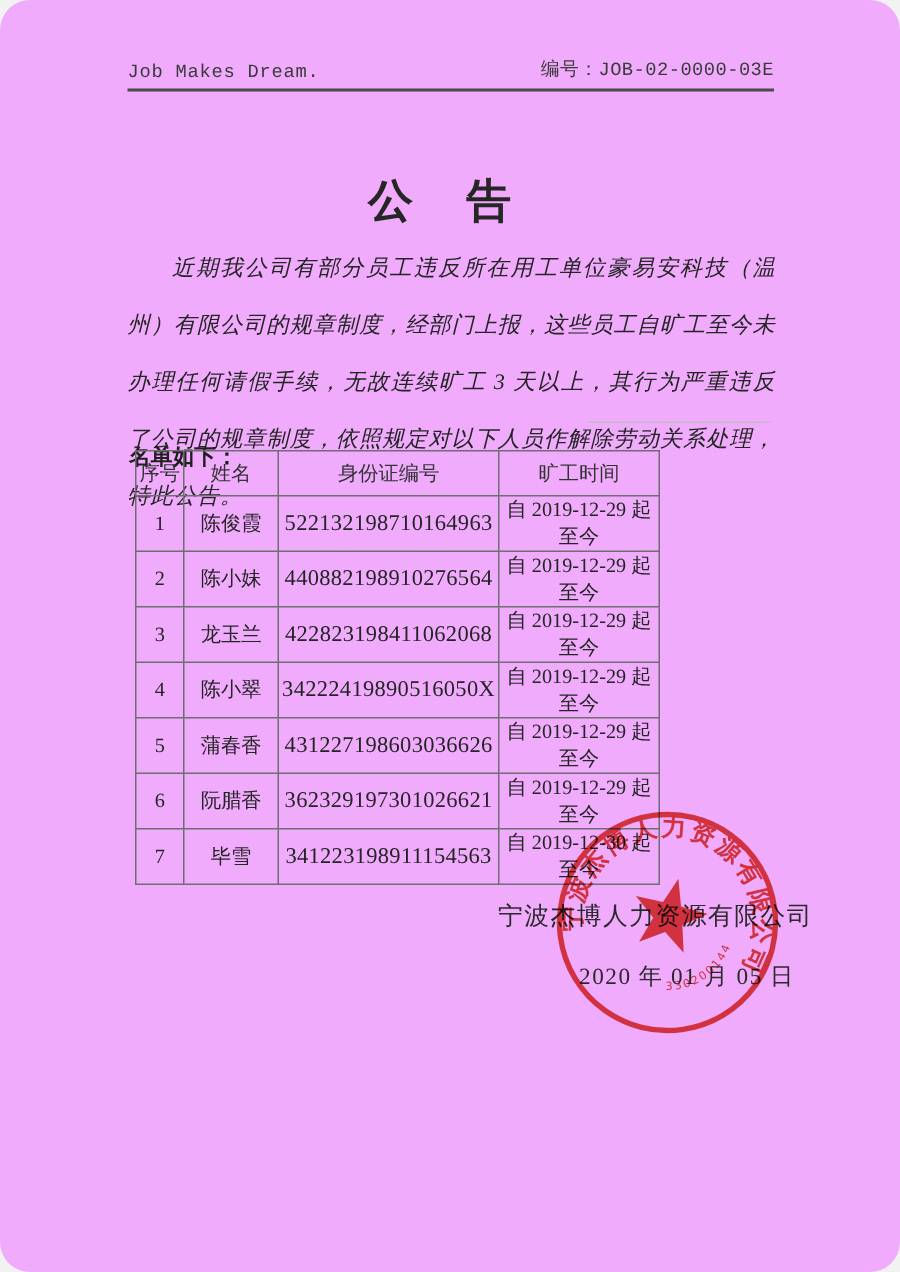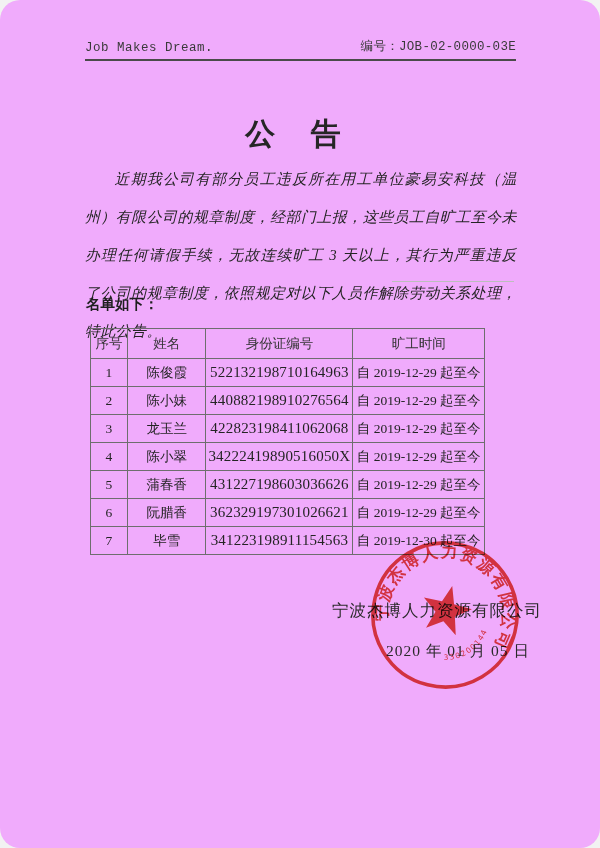--- a/index.html
+++ b/index.html
@@ -66,22 +66,22 @@
     position: absolute;
     top: 295px; left: 86px;
     font-size: 14.5px;
     font-weight: bold;
     color: #1f1f1f;
     text-align: center;
   }
   
   .roster-table {
     position: absolute;
-    top: 328px; left: 90px;
-    width: 395px;
+    top: 300px; left: 90px;
+    width: 350px;
     border-collapse: collapse;
     font-size: 13.5px;
     color: #242424;
   }
   .roster-table th, .roster-table td {
     border: 1px solid #6e6e6e;
     text-align: center;
     vertical-align: middle;
     height: 28px;
     font-weight: normal;

